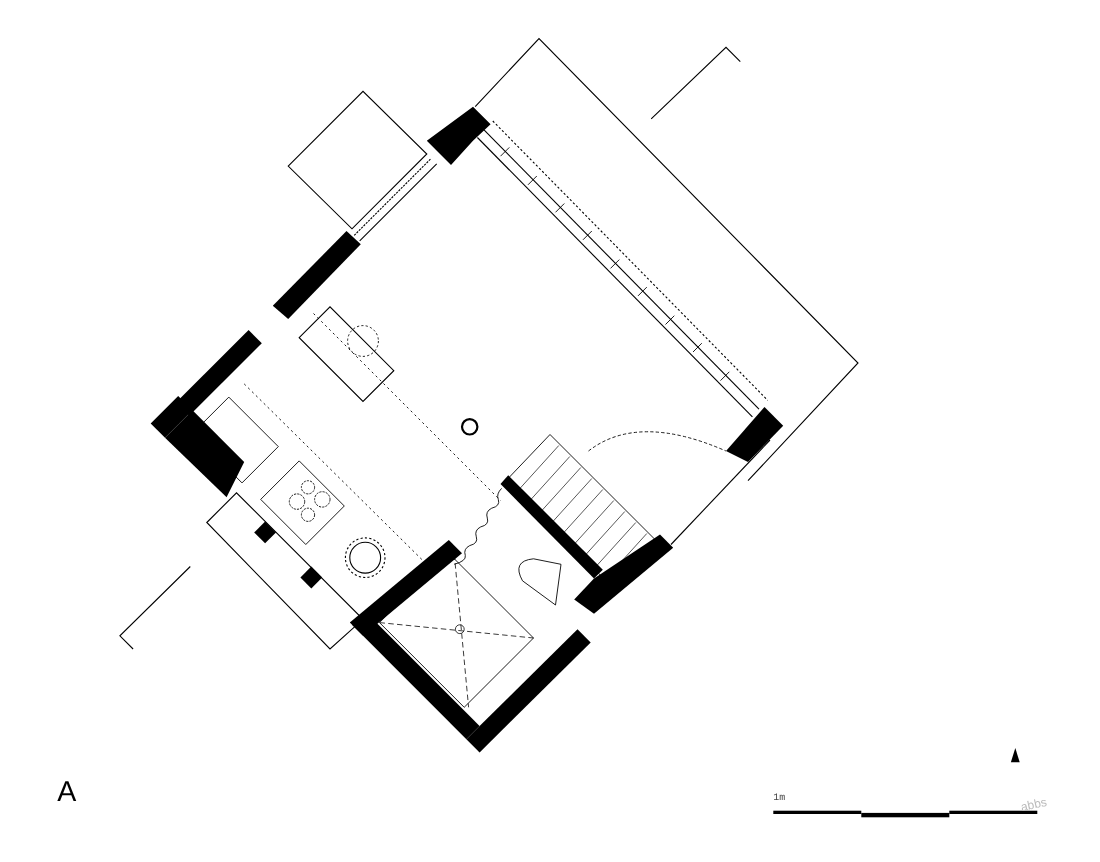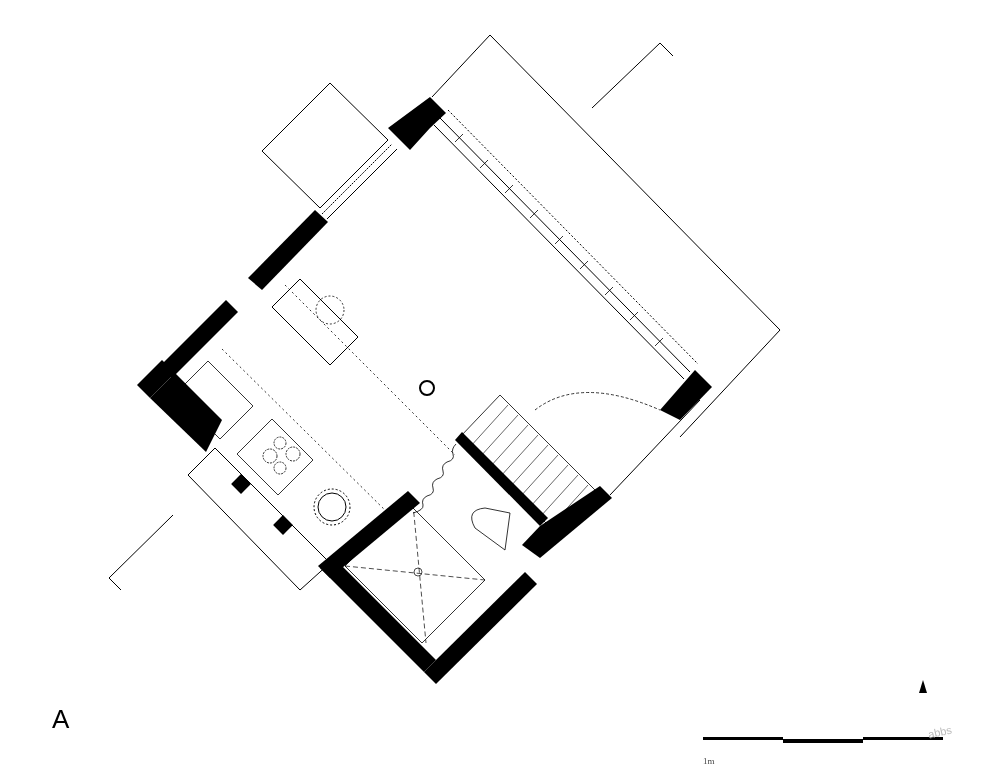--- a/index.html
+++ b/index.html
@@ -1,19 +1,19 @@
 <!DOCTYPE html>
 <html><head>
 <meta charset="utf-8">
 <style>
   html, body { margin: 0; padding: 0; background: #ffffff; }
   body { width: 1000px; height: 784px; position: relative; overflow: hidden; font-family: "Liberation Sans", sans-serif; }
   svg.plan { position: absolute; left: 0; top: 0; }
   .label-A { position: absolute; left: 52px; top: 706px; font-family: "Liberation Sans", sans-serif; font-size: 26px; font-weight: 400; color: #000; line-height: 1; }
-  .scale-text { position: absolute; left: 703px; top: 756px; font-size: 9px; color: #444; font-family: Liberation Serif, serif; }
+  .scale-text { position: absolute; left: 703px; top: 720px; font-size: 9px; color: #444; font-family: Liberation Mono, monospace; }
   .watermark { position: absolute; left: 928px; top: 726px; font-size: 11px; color: #bbb; font-family: "Liberation Sans", sans-serif; transform: rotate(-12deg); }
 </style>
 </head>
 <body>
 
 <svg class="plan" width="1000" height="784" viewBox="0 0 1000 784" xmlns="http://www.w3.org/2000/svg">
   <g fill="none" stroke="#000" stroke-width="1">
 
     <polyline points="432,97 490,35 780,330 680,437"></polyline>
 

